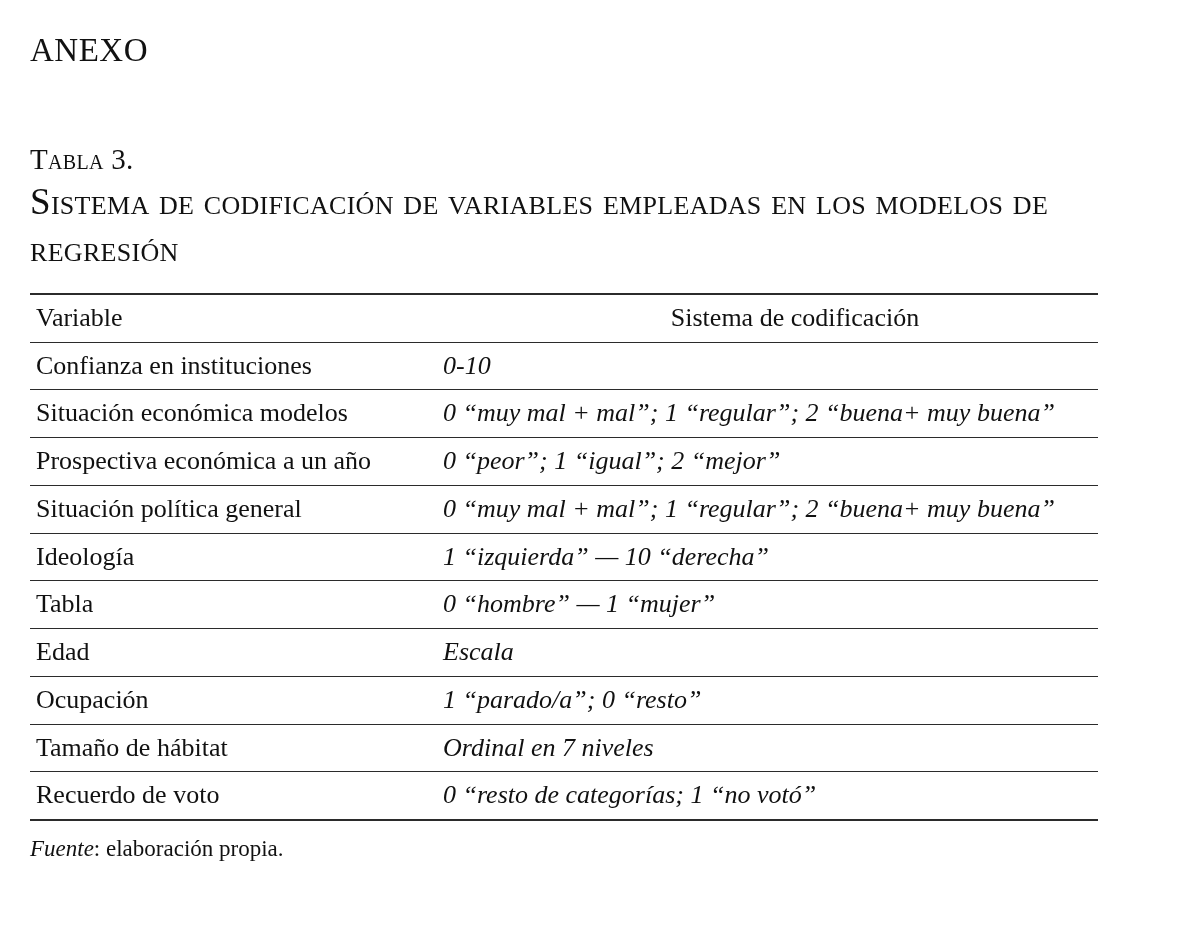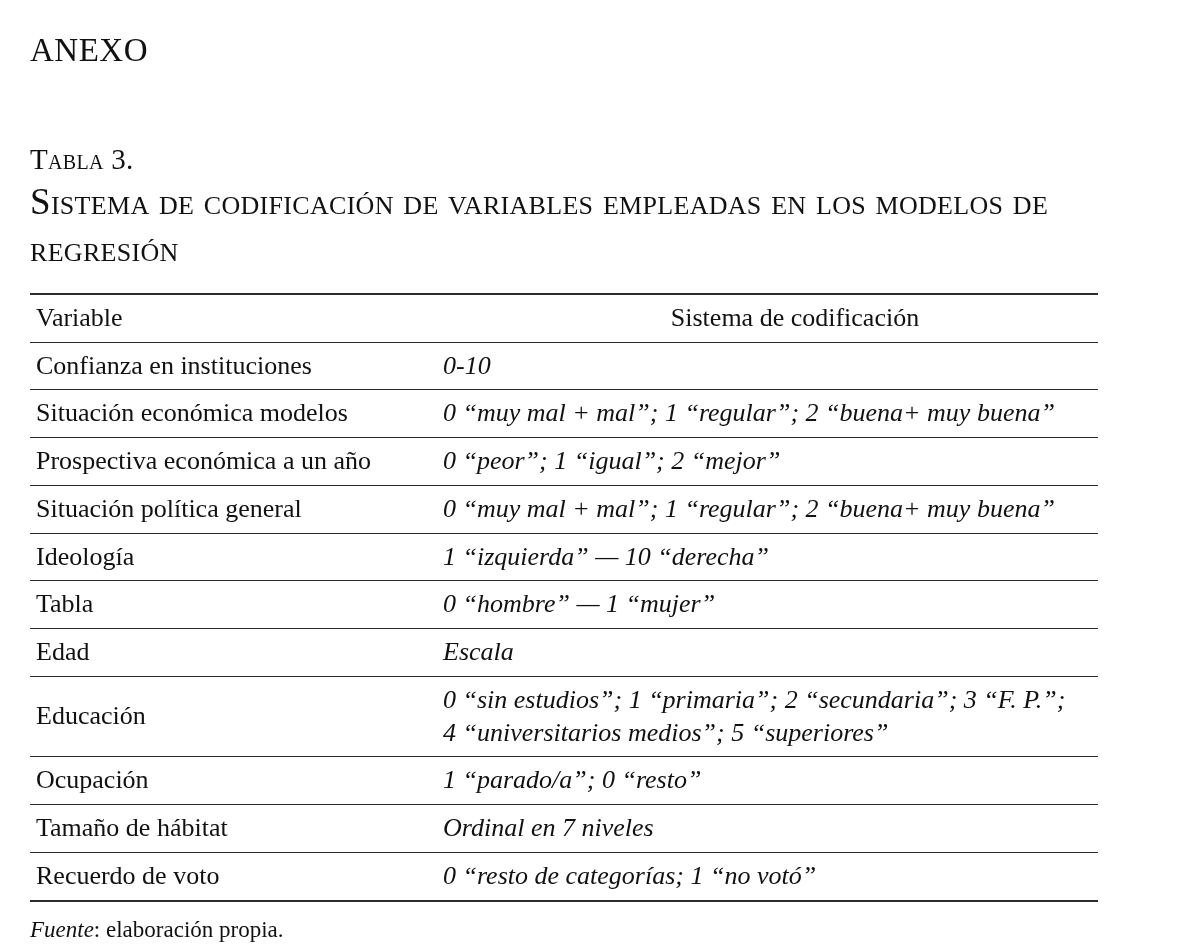--- a/index.html
+++ b/index.html
@@ -123,25 +123,20 @@
   </tr>
         <tr>
     <td class="cell-variable">Tabla</td>
     <td class="cell-coding">0 “hombre” — 1 “mujer”</td>
   </tr>
         <tr>
     <td class="cell-variable">Edad</td>
     <td class="cell-coding">Escala</td>
   </tr>
         <tr>
-    <td class="cell-variable">Educación</td>
-    <td class="cell-coding">0 “sin estudios”; 1 “primaria”; 2 “secundaria”; 3 “F. P.”;
-4 “universitarios medios”; 5 “superiores”</td>
-  </tr>
-        <tr>
     <td class="cell-variable">Ocupación</td>
     <td class="cell-coding">1 “parado/a”; 0 “resto”</td>
   </tr>
         <tr>
     <td class="cell-variable">Tamaño de hábitat</td>
     <td class="cell-coding">Ordinal en 7 niveles</td>
   </tr>
         <tr>
     <td class="cell-variable">Recuerdo de voto</td>
     <td class="cell-coding">0 “resto de categorías; 1 “no votó”</td>

